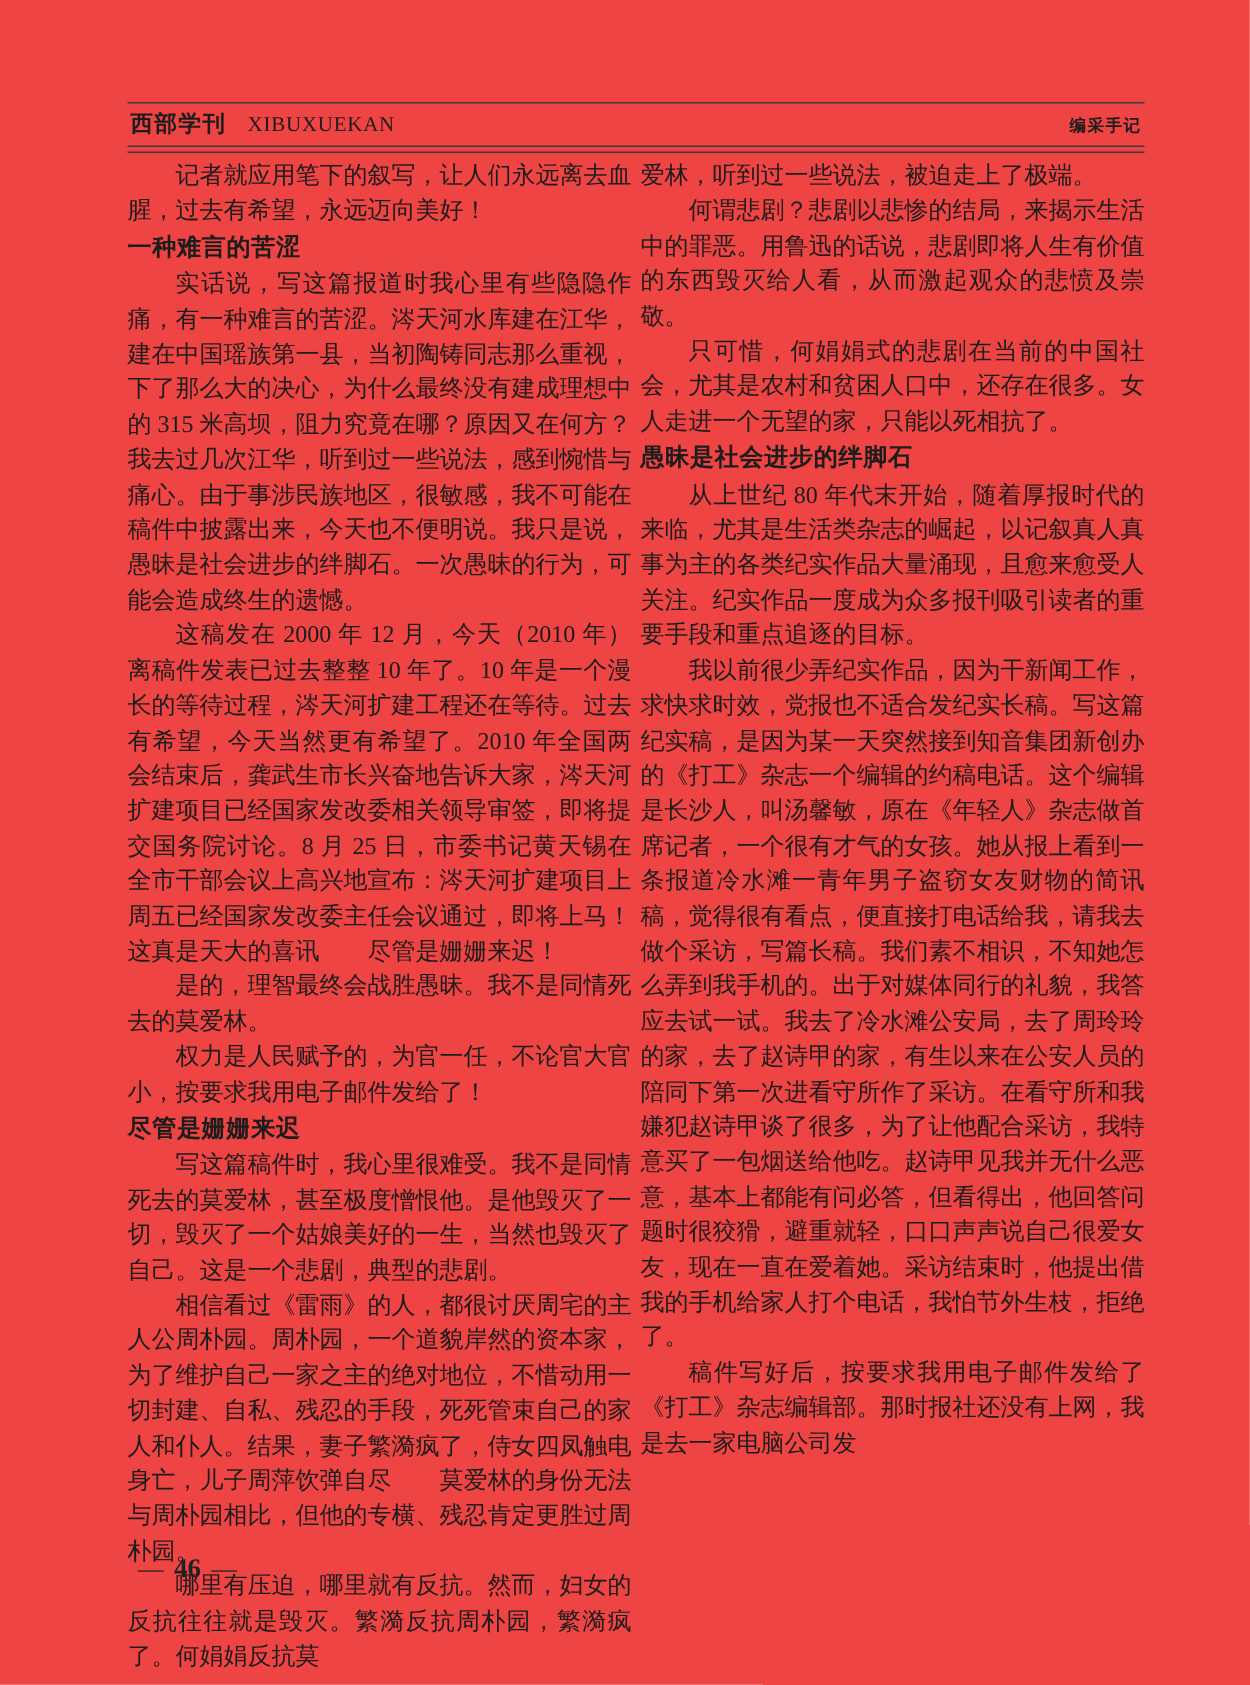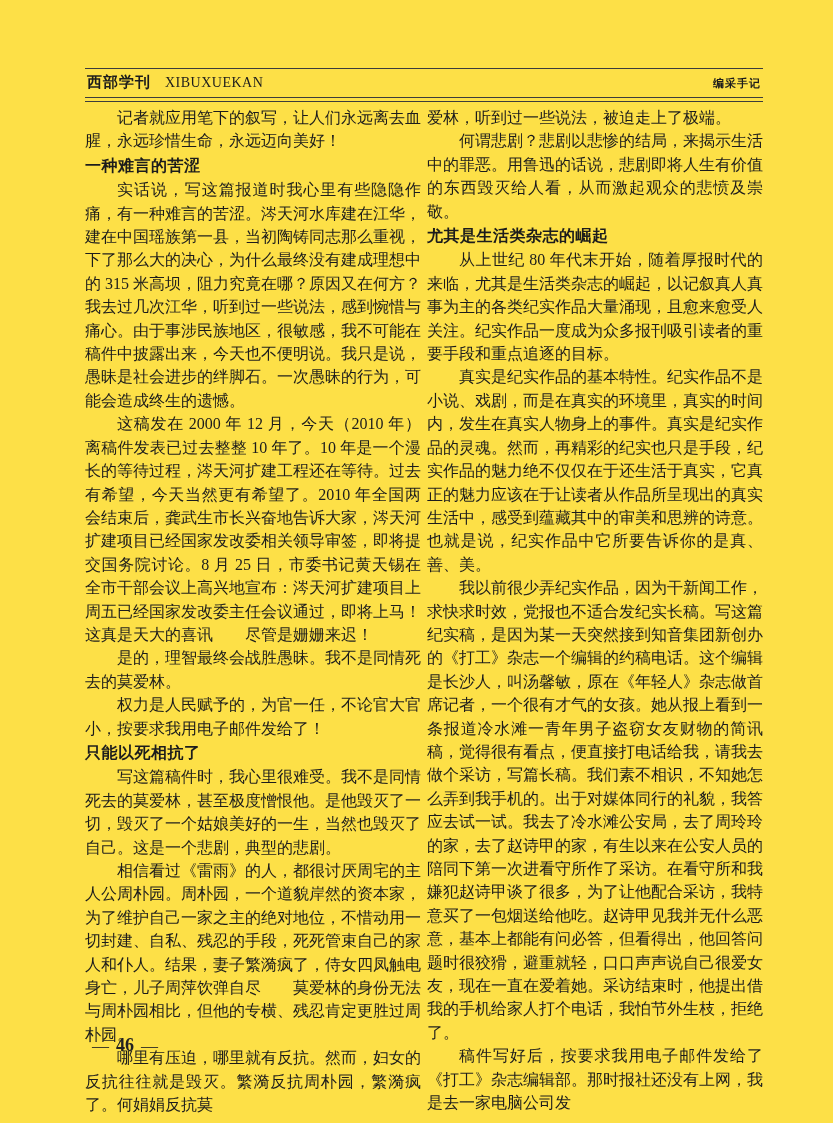--- a/index.html
+++ b/index.html
@@ -4,21 +4,21 @@
 <style>
   html, body { margin: 0; padding: 0; }
   body {
     width: 833px; height: 1123px;
     background: #fdfdfc;
     font-family: "Liberation Serif", "DejaVu Serif", serif;
     color: #1c1c1c;
     position: relative;
     overflow: hidden;
   }
-  .page { position: absolute; inset: 0; background: #fde047; }
+  .page { position: absolute; inset: 0; background: #ef4444; }
 
   
   .header { position: absolute; left: 85px; top: 68px; width: 678px; }
   .rule-top { border-top: 1.5px solid #3c3c3c; }
   .header-row {
     display: flex; justify-content: space-between; align-items: baseline;
     padding: 4px 2px 5px 2px;
   }
   .jn-cn {
     font-family: "Liberation Sans", "DejaVu Sans", sans-serif;
@@ -72,37 +72,37 @@
         <span class="jn-en">XIBUXUEKAN</span>
       </div>
       <div class="header-right">
         <span class="section">编采手记</span>
       </div>
     </div>
     <div class="rule-double"></div>
   </header>
 
   <main class="col left">
-      <div class="block paragraph indent">记者就应用笔下的叙写，让人们永远离去血腥，永远珍惜生命，永远迈向美好！</div>
+      <div class="block paragraph indent">记者就应用笔下的叙写，让人们永远离去血腥，过去有希望，永远迈向美好！</div>
       <div class="block heading">一种难言的苦涩</div>
       <div class="block paragraph indent">实话说，写这篇报道时我心里有些隐隐作痛，有一种难言的苦涩。涔天河水库建在江华，建在中国瑶族第一县，当初陶铸同志那么重视，下了那么大的决心，为什么最终没有建成理想中的 315 米高坝，阻力究竟在哪？原因又在何方？我去过几次江华，听到过一些说法，感到惋惜与痛心。由于事涉民族地区，很敏感，我不可能在稿件中披露出来，今天也不便明说。我只是说，愚昧是社会进步的绊脚石。一次愚昧的行为，可能会造成终生的遗憾。</div>
       <div class="block paragraph indent">这稿发在 2000 年 12 月，今天（2010 年）离稿件发表已过去整整 10 年了。10 年是一个漫长的等待过程，涔天河扩建工程还在等待。过去有希望，今天当然更有希望了。2010 年全国两会结束后，龚武生市长兴奋地告诉大家，涔天河扩建项目已经国家发改委相关领导审签，即将提交国务院讨论。8 月 25 日，市委书记黄天锡在全市干部会议上高兴地宣布：涔天河扩建项目上周五已经国家发改委主任会议通过，即将上马！这真是天大的喜讯　　尽管是姗姗来迟！</div>
       <div class="block paragraph indent">是的，理智最终会战胜愚昧。我不是同情死去的莫爱林。</div>
       <div class="block paragraph indent">权力是人民赋予的，为官一任，不论官大官小，按要求我用电子邮件发给了！</div>
-      <div class="block heading">只能以死相抗了</div>
+      <div class="block heading">尽管是姗姗来迟</div>
       <div class="block paragraph indent">写这篇稿件时，我心里很难受。我不是同情死去的莫爱林，甚至极度憎恨他。是他毁灭了一切，毁灭了一个姑娘美好的一生，当然也毁灭了自己。这是一个悲剧，典型的悲剧。</div>
       <div class="block paragraph indent">相信看过《雷雨》的人，都很讨厌周宅的主人公周朴园。周朴园，一个道貌岸然的资本家，为了维护自己一家之主的绝对地位，不惜动用一切封建、自私、残忍的手段，死死管束自己的家人和仆人。结果，妻子繁漪疯了，侍女四凤触电身亡，儿子周萍饮弹自尽　　莫爱林的身份无法与周朴园相比，但他的专横、残忍肯定更胜过周朴园。</div>
       <div class="block paragraph indent">哪里有压迫，哪里就有反抗。然而，妇女的反抗往往就是毁灭。繁漪反抗周朴园，繁漪疯了。何娟娟反抗莫</div>
     </main>
   <main class="col right">
       <div class="block paragraph">爱林，听到过一些说法，被迫走上了极端。</div>
       <div class="block paragraph indent">何谓悲剧？悲剧以悲惨的结局，来揭示生活中的罪恶。用鲁迅的话说，悲剧即将人生有价值的东西毁灭给人看，从而激起观众的悲愤及崇敬。</div>
-      <div class="block heading">尤其是生活类杂志的崛起</div>
+      <div class="block paragraph indent">只可惜，何娟娟式的悲剧在当前的中国社会，尤其是农村和贫困人口中，还存在很多。女人走进一个无望的家，只能以死相抗了。</div>
+      <div class="block heading">愚昧是社会进步的绊脚石</div>
       <div class="block paragraph indent">从上世纪 80 年代末开始，随着厚报时代的来临，尤其是生活类杂志的崛起，以记叙真人真事为主的各类纪实作品大量涌现，且愈来愈受人关注。纪实作品一度成为众多报刊吸引读者的重要手段和重点追逐的目标。</div>
-      <div class="block paragraph indent">真实是纪实作品的基本特性。纪实作品不是小说、戏剧，而是在真实的环境里，真实的时间内，发生在真实人物身上的事件。真实是纪实作品的灵魂。然而，再精彩的纪实也只是手段，纪实作品的魅力绝不仅仅在于还生活于真实，它真正的魅力应该在于让读者从作品所呈现出的真实生活中，感受到蕴藏其中的审美和思辨的诗意。也就是说，纪实作品中它所要告诉你的是真、善、美。</div>
       <div class="block paragraph indent">我以前很少弄纪实作品，因为干新闻工作，求快求时效，党报也不适合发纪实长稿。写这篇纪实稿，是因为某一天突然接到知音集团新创办的《打工》杂志一个编辑的约稿电话。这个编辑是长沙人，叫汤馨敏，原在《年轻人》杂志做首席记者，一个很有才气的女孩。她从报上看到一条报道冷水滩一青年男子盗窃女友财物的简讯稿，觉得很有看点，便直接打电话给我，请我去做个采访，写篇长稿。我们素不相识，不知她怎么弄到我手机的。出于对媒体同行的礼貌，我答应去试一试。我去了冷水滩公安局，去了周玲玲的家，去了赵诗甲的家，有生以来在公安人员的陪同下第一次进看守所作了采访。在看守所和我嫌犯赵诗甲谈了很多，为了让他配合采访，我特意买了一包烟送给他吃。赵诗甲见我并无什么恶意，基本上都能有问必答，但看得出，他回答问题时很狡猾，避重就轻，口口声声说自己很爱女友，现在一直在爱着她。采访结束时，他提出借我的手机给家人打个电话，我怕节外生枝，拒绝了。</div>
       <div class="block paragraph indent">稿件写好后，按要求我用电子邮件发给了《打工》杂志编辑部。那时报社还没有上网，我是去一家电脑公司发</div>
     </main>
 
   <footer class="footer">
     <span class="dash">—</span><span class="pagenum">46</span><span class="dash">—</span>
   </footer>
 
 </div>
 

